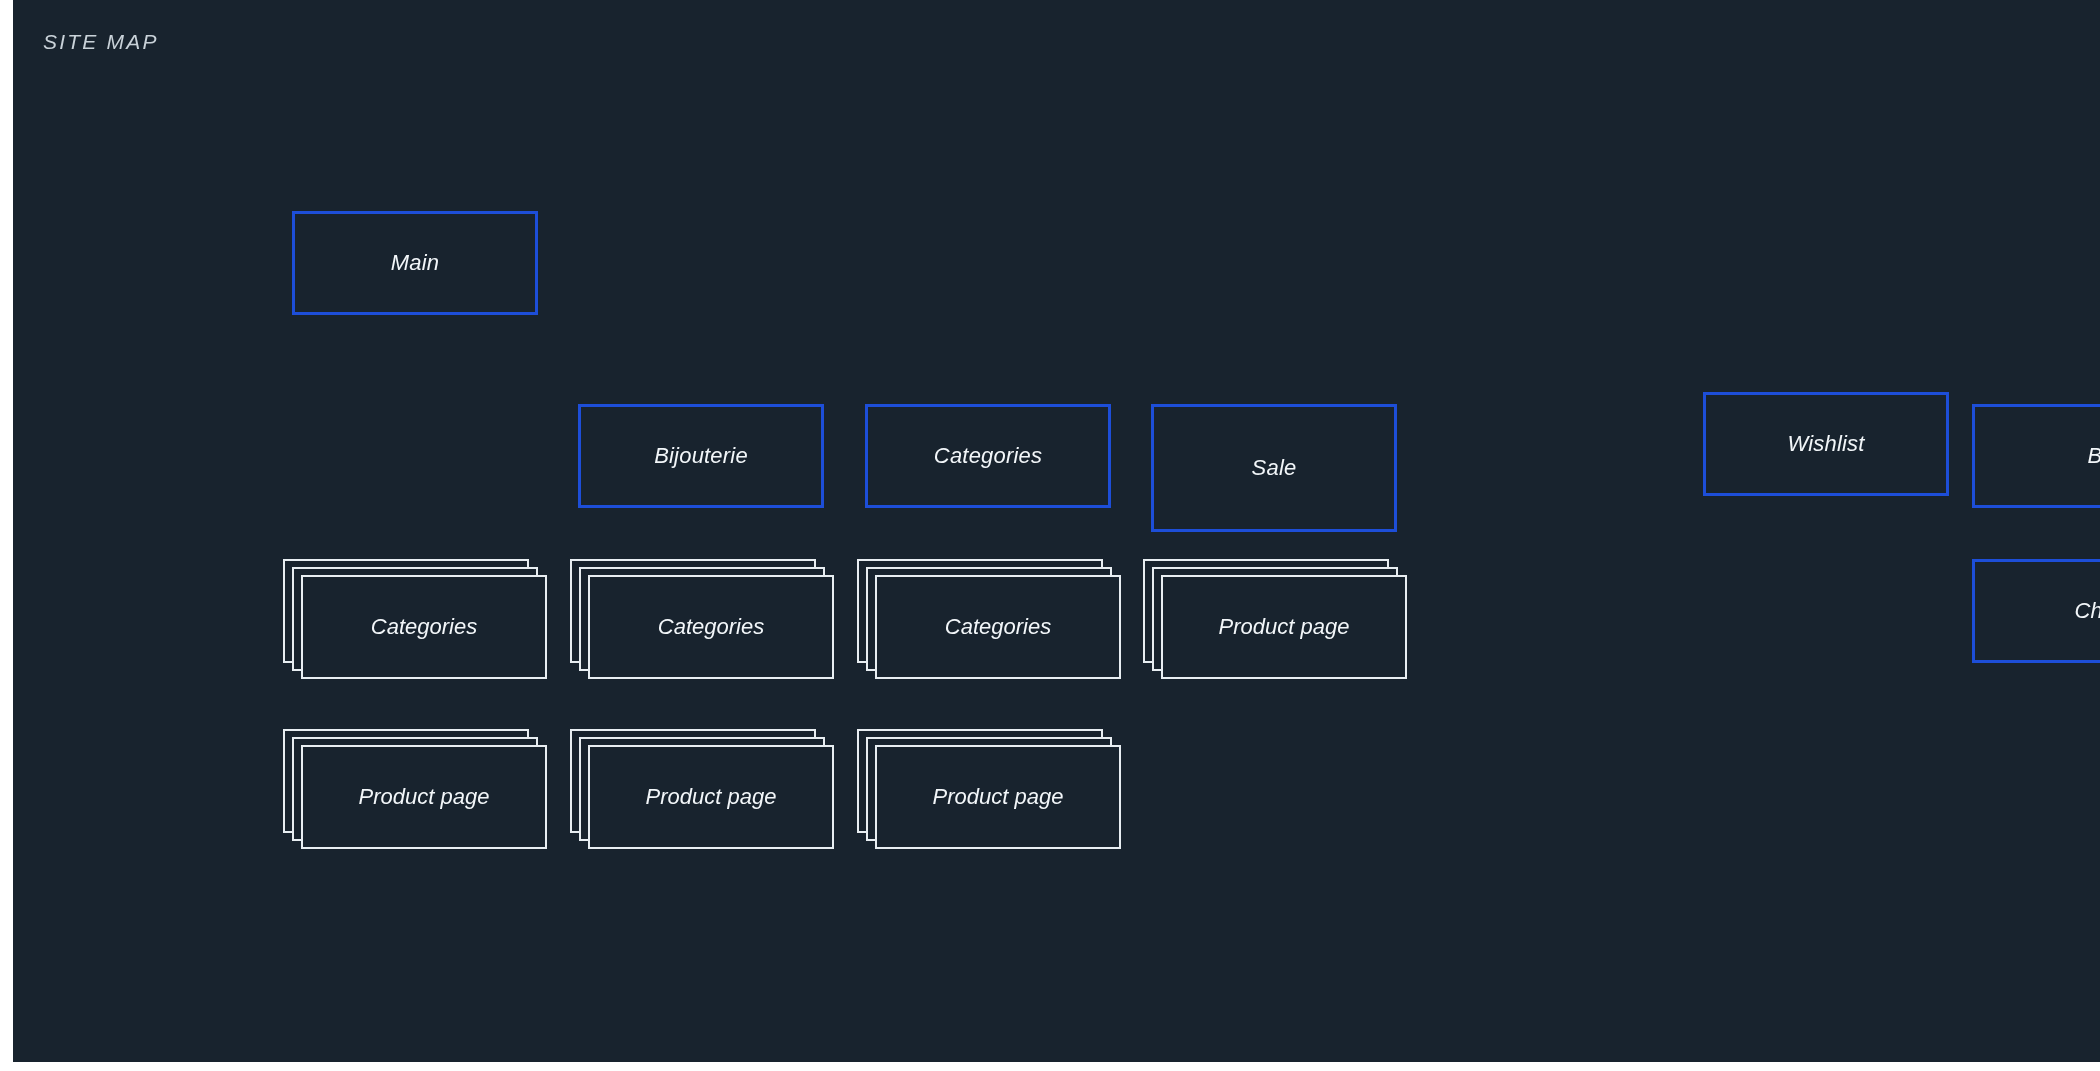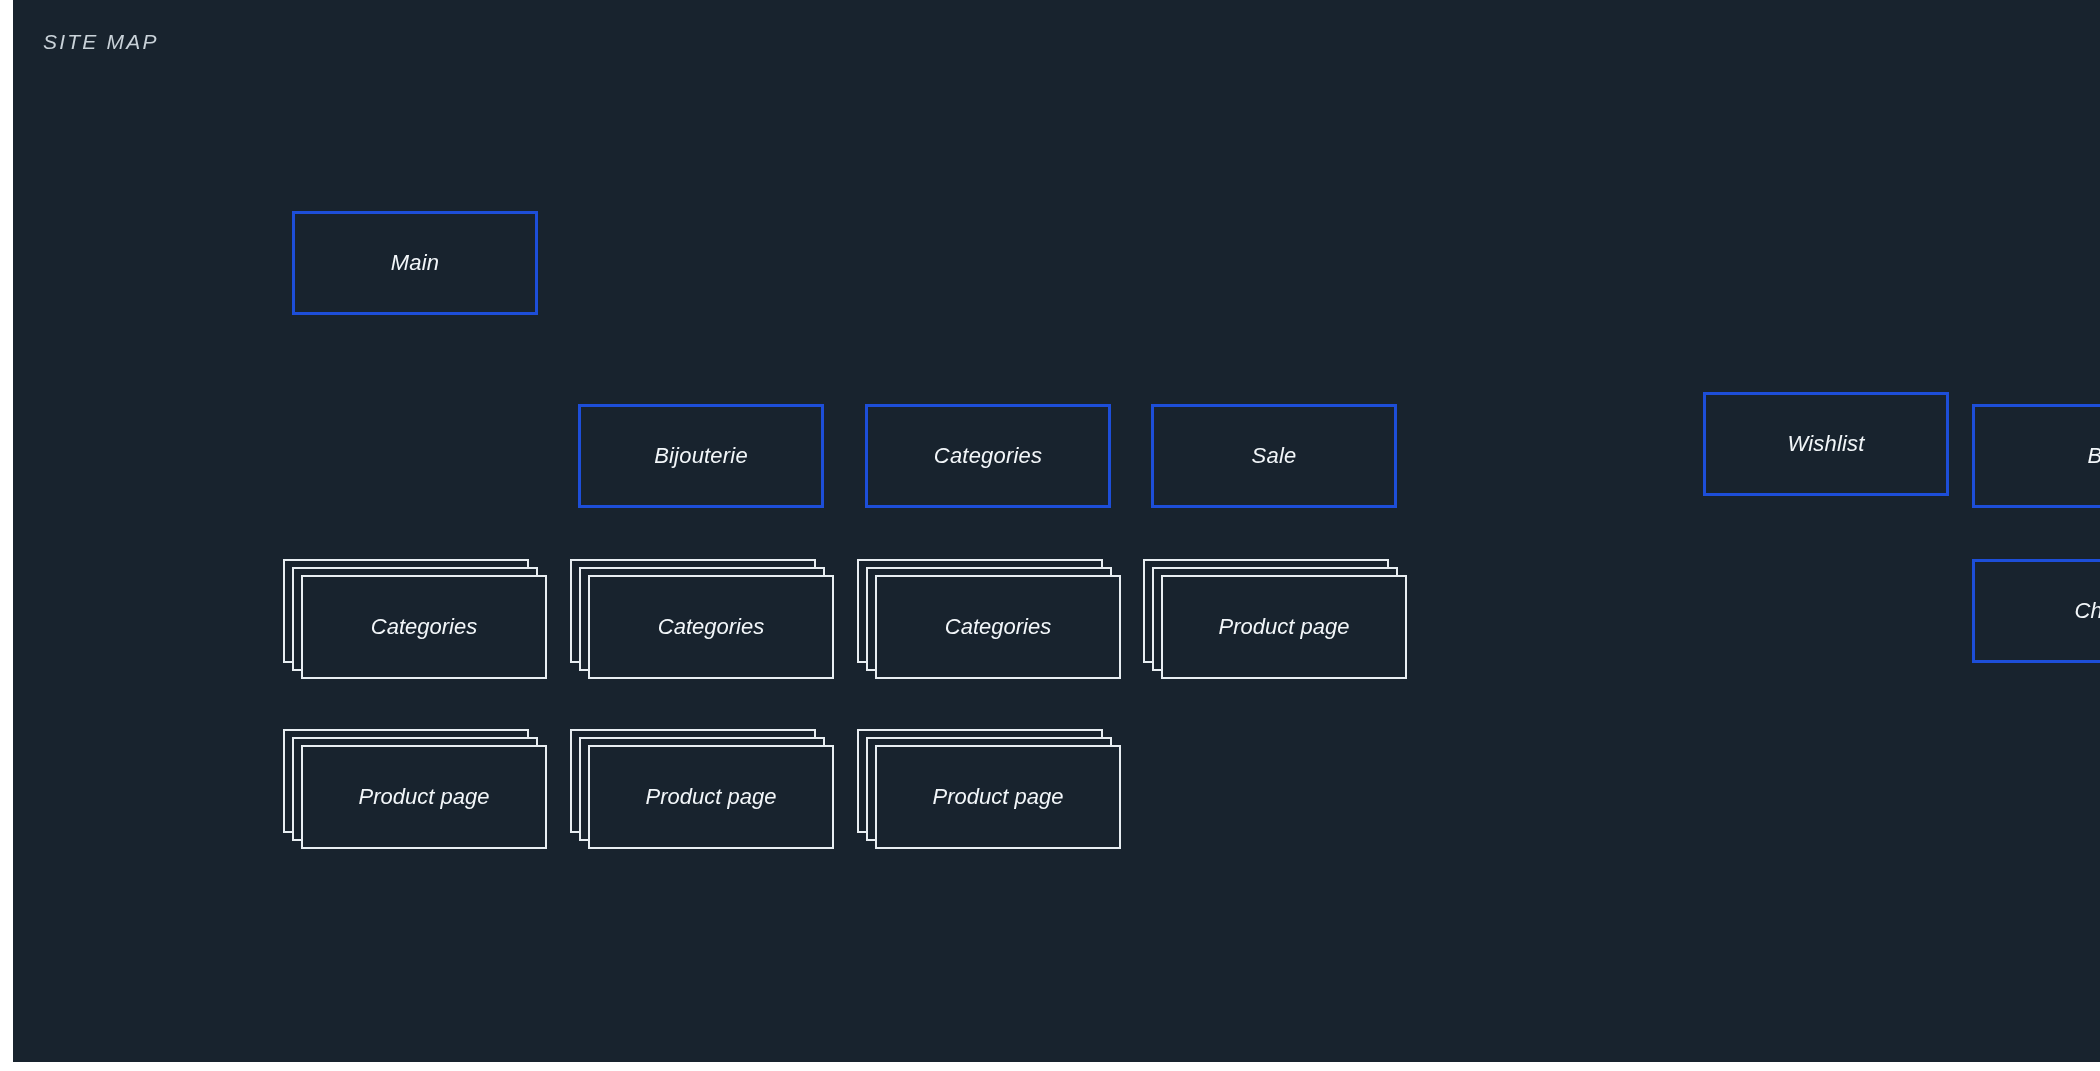--- a/index.html
+++ b/index.html
@@ -103,21 +103,21 @@
 
     <div class="page-title">SITE MAP</div>
 
     <div class="node" style="left:279px; top:211px; width:246px; height:104px;">Main</div>
 
 
     <div class="node" style="left:565px; top:404px; width:246px; height:104px;">Bijouterie</div>
 
     <div class="node" style="left:852px; top:404px; width:246px; height:104px;">Categories</div>
 
-    <div class="node" style="left:1138px; top:404px; width:246px; height:104px;">Sale</div>
+    <div class="node" style="left:1138px; top:404px; width:246px; height:128px;">Sale</div>
 
 
     <div class="node" style="left:1690px; top:392px; width:246px; height:104px;">Wishlist</div>
 
     <div class="node" style="left:1959px; top:404px; width:246px; height:104px; justify-content:center; padding-right:0;">B</div>
 
     <div class="stack" style="left:270px; top:553px; width:264px; height:121px;">
       <div class="layer back" style="width:246px; height:104px;"></div>
       <div class="layer mid" style="width:246px; height:104px;"></div>
       <div class="front" style="width:246px; height:104px;">Categories</div>

